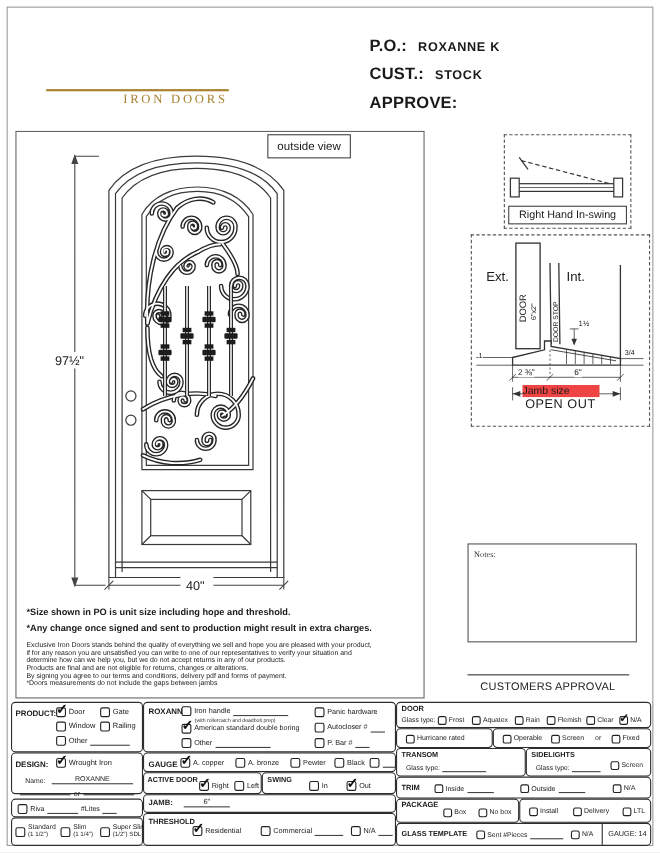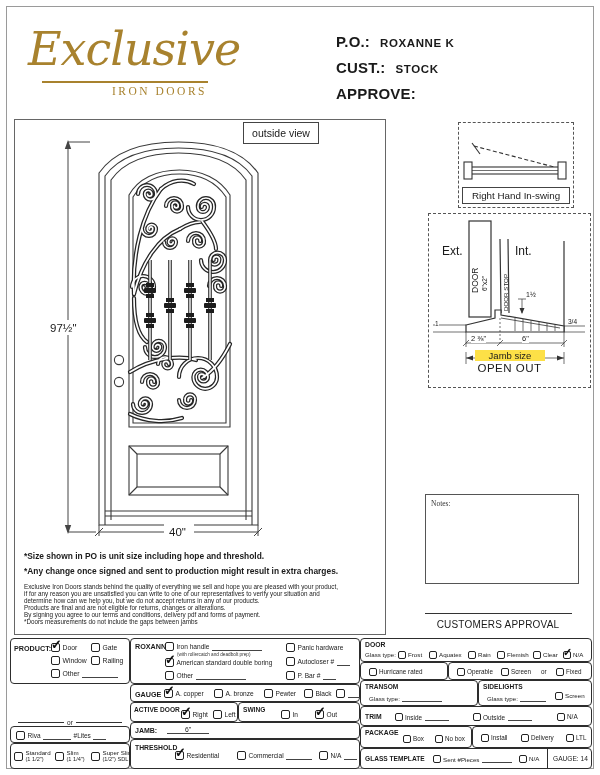--- a/index.html
+++ b/index.html
@@ -23,21 +23,21 @@
     font-size:10.5px;display:flex;align-items:center;justify-content:center;background:#fff;}
   .door-svg{position:absolute;left:30px;top:132px;}
   .note-bold{position:absolute;left:24px;font-size:8.4px;font-weight:700;white-space:nowrap;}
   .disc{position:absolute;left:24px;font-size:6.3px;color:#222;line-height:7.4px;white-space:nowrap;}
   
   .dash-box{position:absolute;border:1.2px dashed #555;background:#fff;}
   .swing-caption{position:absolute;left:3px;right:3px;bottom:3px;height:15px;border:1.2px solid #444;
     font-size:9.8px;display:flex;align-items:center;justify-content:center;background:#fff;white-space:nowrap;}
   .jlabel{position:absolute;font-size:12px;}
   .jdim{position:absolute;font-size:7px;white-space:nowrap;background:#fff;}
-  .jamb-size{position:absolute;left:46px;top:136px;width:70px;text-align:center;font-size:9.5px;background:#fde047;}
+  .jamb-size{position:absolute;left:46px;top:136px;width:70px;font-size:9.5px;background:#ef4444;}
   .open-out{position:absolute;left:0;right:0;top:148px;text-align:center;font-size:11.5px;letter-spacing:.5px;}
   .notes-box{position:absolute;left:425px;top:494px;width:152px;height:88px;border:1.2px solid #555;}
   .notes-label{position:absolute;left:5px;top:4px;font-size:7.5px;color:#333;font-family:Liberation Serif, serif;}
   .appr-line{position:absolute;left:425px;top:613px;width:147px;border-top:1.5px solid #333;}
   .appr-text{position:absolute;left:412px;top:619px;width:172px;text-align:center;font-size:10px;letter-spacing:.2px;}
   
   .form{position:absolute;left:10px;top:638px;width:582px;height:131px;}
   .fbox{position:absolute;border:1.4px solid #2d2d2d;border-radius:4px;background:#fff;box-sizing:border-box;}
   .flabel{position:absolute;font-weight:700;white-space:nowrap;}
   .opt{position:absolute;display:inline-flex;align-items:center;gap:2.5px;white-space:nowrap;}
@@ -54,21 +54,20 @@
   .stack{display:flex;flex-direction:column;line-height:6.3px;}
   .stack .s2{font-size:5.6px;color:#222;}
   svg text{font-family:"Liberation Sans",sans-serif;fill:#1a1a1a;}
 </style>
 </head>
 <body>
 
 <div class="page">
   <div class="page-border"></div>
 
-  <div class="logo-script">Exclusive</div>
   <div class="logo-rule"></div>
   <div class="logo-sub">IRON DOORS</div>
 
   <div class="po-row" style="top:33px;">
     <span class="po-label">P.O.:</span><span class="po-value">ROXANNE K</span>
   </div>
   <div class="po-row" style="top:59px;">
     <span class="po-label">CUST.:</span><span class="po-value">STOCK</span>
   </div>
   <div class="po-row" style="top:85px;">
@@ -281,20 +280,33 @@
           <span class="cb"></span>
           <span>Railing</span>
         </span>
       <span class="opt" style="left:40px;top:30px;font-size:6.8px;">
           <span class="cb"></span>
           <span>Other</span>
           <span class="blank" style="width:36px;"></span>
         </span>
     </div>
 
+    <div class="fbox" style="left:0;top:46px;width:120px;height:38px;">
+      <div class="flabel" style="left:3px;top:5px;font-size:7.2px;">DESIGN:</div>
+      <span class="opt" style="left:40px;top:4px;font-size:6.8px;">
+          <span class="cb checked"></span>
+          <span>Wrought Iron</span>
+        </span>
+      <span class="opt" style="left:12px;top:22px;font-size:6.2px;">
+          <span>Name:</span>
+        </span>
+      <span class="opt" style="left:36px;top:20px;font-size:6.4px;">
+          <span class="uval" style="width:74px;">ROXANNE</span>
+        </span>
+    </div>
     <div class="or-div" style="left:8px;top:81px;width:104px;">
       <span class="l"></span>
         <span>or</span>
         <span class="l"></span>
     </div>
 
     <div class="fbox" style="left:0;top:88px;width:120px;height:17px;">
       <span class="opt" style="left:5px;top:4px;font-size:6.5px;">
           <span class="cb"></span>
           <span>Riva</span>

